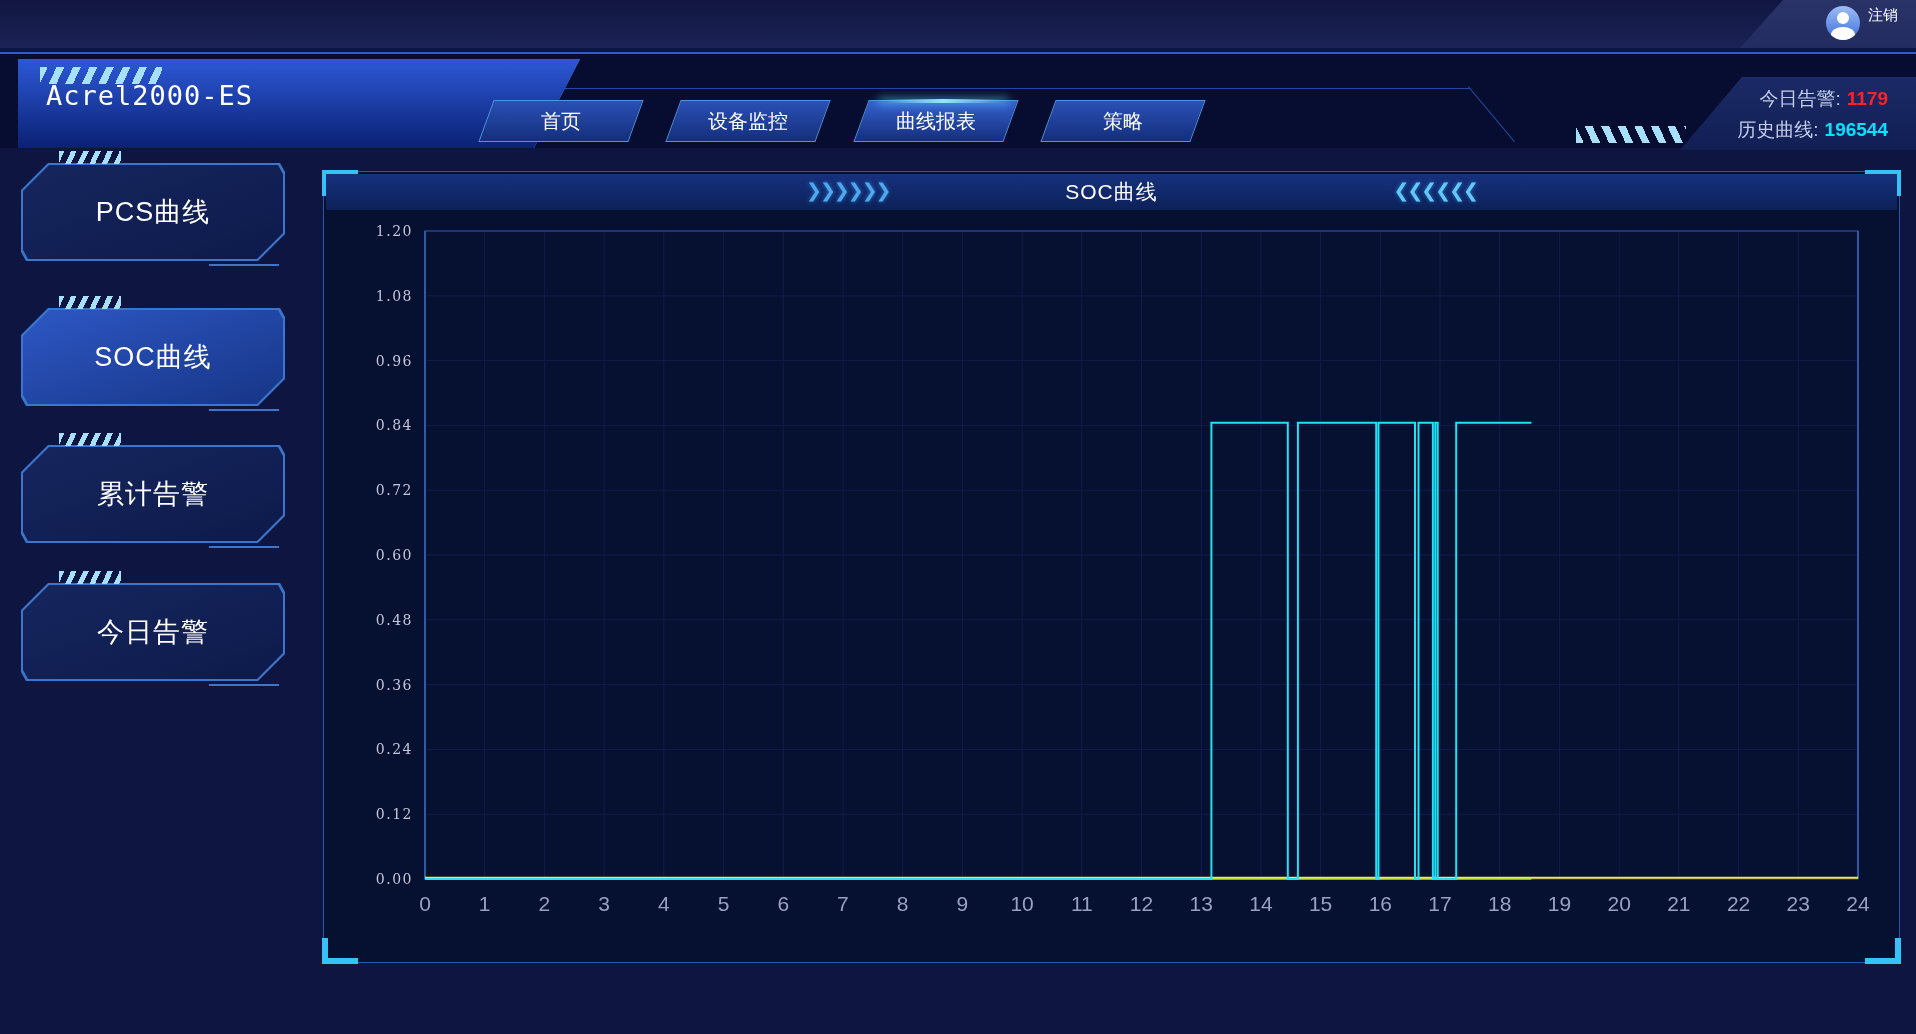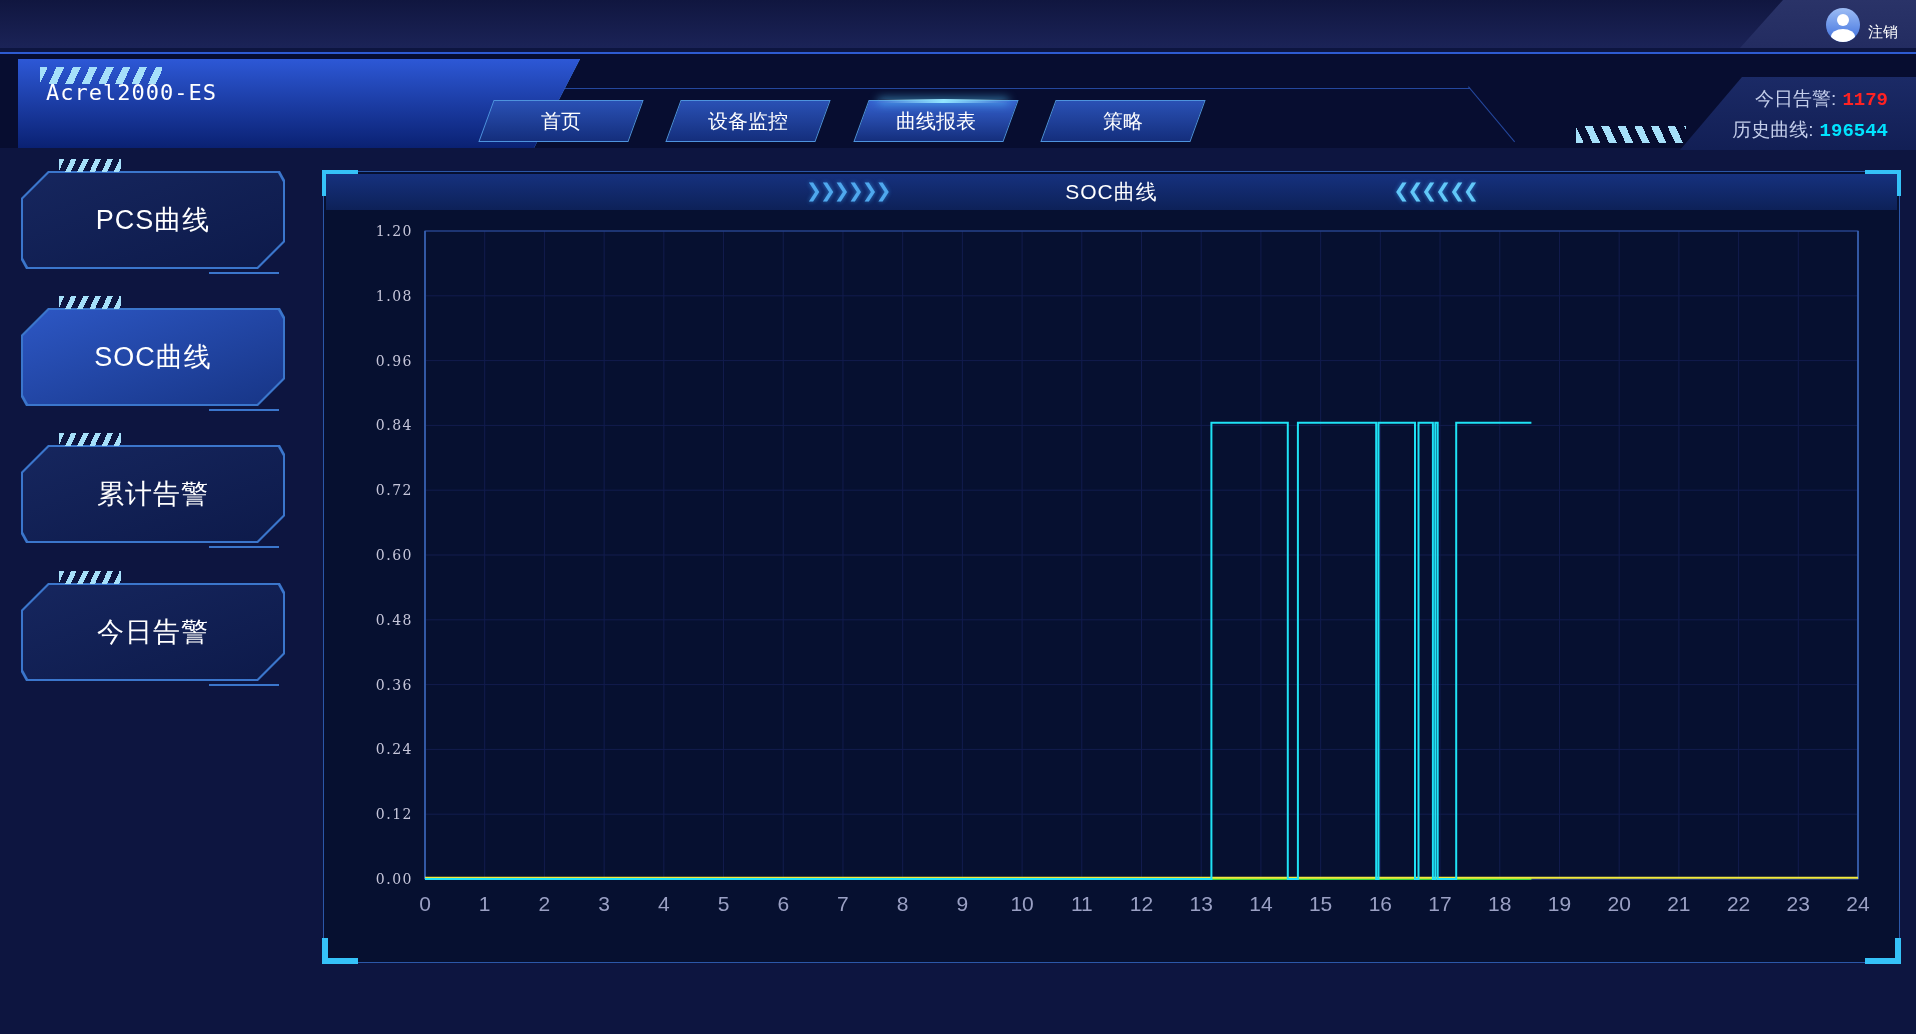--- a/index.html
+++ b/index.html
@@ -6,38 +6,38 @@
   html,body { width:1916px; height:1034px; background:#0d1540; overflow:hidden;
               font-family:"Liberation Sans", sans-serif; }
   .stage { position:relative; width:1916px; height:1034px; background:#0d1540; }
 
   
   .topbar { position:absolute; left:0; top:0; width:1916px; height:48px;
             background:linear-gradient(180deg,#10163f,#1b2357); }
   .topbar-corner { position:absolute; right:0; top:0; height:48px; width:176px;
             background:linear-gradient(180deg,#2a3368,#232c61);
             clip-path:polygon(43px 0,100% 0,100% 100%,0 100%); }
-  .user { position:absolute; right:18px; top:6px; height:36px; display:flex; align-items:flex-end; gap:8px; }
+  .user { position:absolute; right:18px; top:6px; height:36px; display:flex; align-items:flex-start; gap:8px; }
   .avatar { position:relative; width:34px; height:34px; border-radius:50%;
             background:linear-gradient(180deg,#9dbdf5,#3d6fdd); overflow:hidden; }
   .avatar::before { content:""; position:absolute; left:11px; top:6px; width:12px; height:12px;
             border-radius:50%; background:#fff; }
   .avatar::after { content:""; position:absolute; left:5px; top:21px; width:24px; height:16px;
             border-radius:50%; background:#fff; }
   .logout { color:#fff; font-size:15px; cursor:pointer; }
 
   
   .header { position:absolute; left:0; top:52px; width:1916px; height:96px;
             background:#070d30; border-top:2px solid #2e5bd2; }
   .logo { position:absolute; left:18px; top:5px; width:562px; height:89px;
           background:linear-gradient(180deg,#2d58d6,#0a2173);
           clip-path:polygon(0 0,100% 0,calc(100% - 46px) 100%,0 100%); }
   .logo-border { position:absolute; left:18px; top:5px; width:562px; height:89px;
           background:#57a0ee; clip-path:polygon(0 0,100% 0,calc(100% - 46px) 100%,0 100%); }
-  .logo-text { position:absolute; left:46px; top:26px; color:#ffffff; font-size:22px;
+  .logo-text { position:absolute; left:46px; top:26px; color:#ffffff; font-size:27px;
           font-family:"DejaVu Sans Mono", monospace; letter-spacing:1px; }
   .hatch { position:absolute; background:repeating-linear-gradient(115deg,#a6e0fa 0 7px,rgba(0,0,0,0) 7px 15px); }
   .hatch-logo { left:22px; top:8px; width:122px; height:17px; }
   .navline { position:absolute; left:470px; top:34px; width:1000px; height:1px; background:#24479d; }
   .navline-slant { position:absolute; left:1468px; top:33px; width:1px; height:72px;
           background:#24479d; transform:rotate(-40deg); transform-origin:top left; }
 
   .tab { position:absolute; top:46px; height:42px; width:150px; transform:skewX(-20deg);
          background:linear-gradient(180deg,#2a51b5,#142e7c); border:1px solid #4e93dd; cursor:pointer; }
   .tab-label { position:absolute; inset:0; display:flex; align-items:center; justify-content:center;
@@ -49,21 +49,21 @@
 
   .hatch-right { position:absolute; left:1576px; top:72px; width:110px; height:17px;
          background:repeating-linear-gradient(65deg,#a6e0fa 0 7px,rgba(0,0,0,0) 7px 15px); }
 
   .alarmbox { position:absolute; left:1680px; top:23px; width:236px; height:73px;
          background:linear-gradient(180deg,#1b2a66,#121f55);
          clip-path:polygon(62px 0,100% 0,100% 100%,0 100%); }
   .alarm-row { position:absolute; right:28px; white-space:nowrap; text-align:right; }
   .alarm-row .al-label { color:#c3cdea; font-size:19px; }
   .alarm-row .al-value { font-size:19px; font-weight:bold; margin-left:6px;
-         font-family:Liberation Mono, monospace; }
+         font-family:Liberation Sans, sans-serif; }
   .alarm-today { top:9px; }  .alarm-total { top:40px; }
 
   
   .side-btn { position:absolute; left:21px; width:264px; height:98px; cursor:pointer; }
   .side-btn .shell { position:absolute; inset:0; background:#3b76cc;
          clip-path:polygon(27px 0,calc(100% - 5px) 0,100% 9px,100% calc(100% - 27px),calc(100% - 27px) 100%,5px 100%,0 calc(100% - 9px),0 27px); }
   .side-btn .fill { position:absolute; inset:2px; background:linear-gradient(160deg,#16265e,#0d1a4a);
          clip-path:polygon(26px 0,calc(100% - 5px) 0,100% 9px,100% calc(100% - 26px),calc(100% - 26px) 100%,5px 100%,0 calc(100% - 9px),0 26px); }
   .side-btn.active .fill { background:linear-gradient(160deg,#2d57c4,#173586); }
   .side-btn .side-label { position:absolute; inset:0; display:flex; align-items:center; justify-content:center;
@@ -134,21 +134,21 @@
       <div class="alarm-row alarm-today">
         <span class="al-label">今日告警:</span><span class="al-value" id="alarm-today-value" style="color: rgb(255, 34, 34);">1179</span>
       </div>
       <div class="alarm-row alarm-total">
         <span class="al-label">历史曲线:</span><span class="al-value" id="alarm-total-value" style="color: rgb(0, 228, 255);">196544</span>
       </div>
     </div>
   </div>
 
   <div id="sidebar">
-      <div class="side-btn" style="top: 171px;">
+      <div class="side-btn" style="top: 163px;">
         <div class="shell"></div>
         <div class="fill"></div>
         <div class="btn-hatch"></div>
         <div class="under"></div>
         <div class="side-label">PCS曲线</div>
       </div>
       <div class="side-btn active" style="top: 308px;">
         <div class="shell"></div>
         <div class="fill"></div>
         <div class="btn-hatch"></div>

